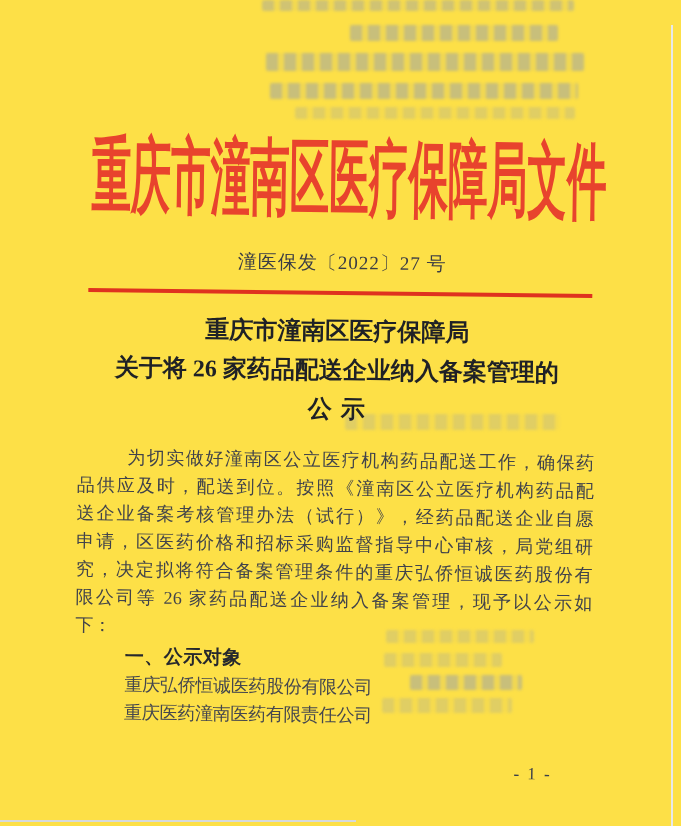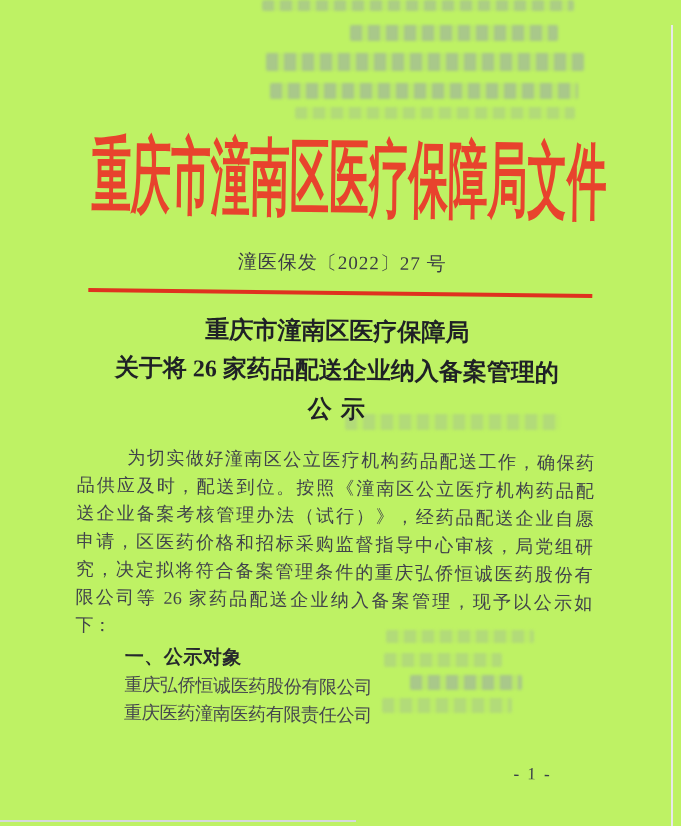--- a/index.html
+++ b/index.html
@@ -1,20 +1,20 @@
 <!DOCTYPE html>
 <html><head>
 <meta charset="utf-8">
 <style>
   html, body { margin: 0; padding: 0; background: #ffffff; }
   .page {
     position: relative;
     width: 681px;
     height: 826px;
-    background: #bef264;
+    background: #fde047;
     overflow: hidden;
     font-family: "Liberation Serif", "DejaVu Serif", serif;
   }
   .rotated {
     position: absolute;
     inset: 0;
     transform: rotate(0.7deg);
     transform-origin: 340px 400px;
   }
   

